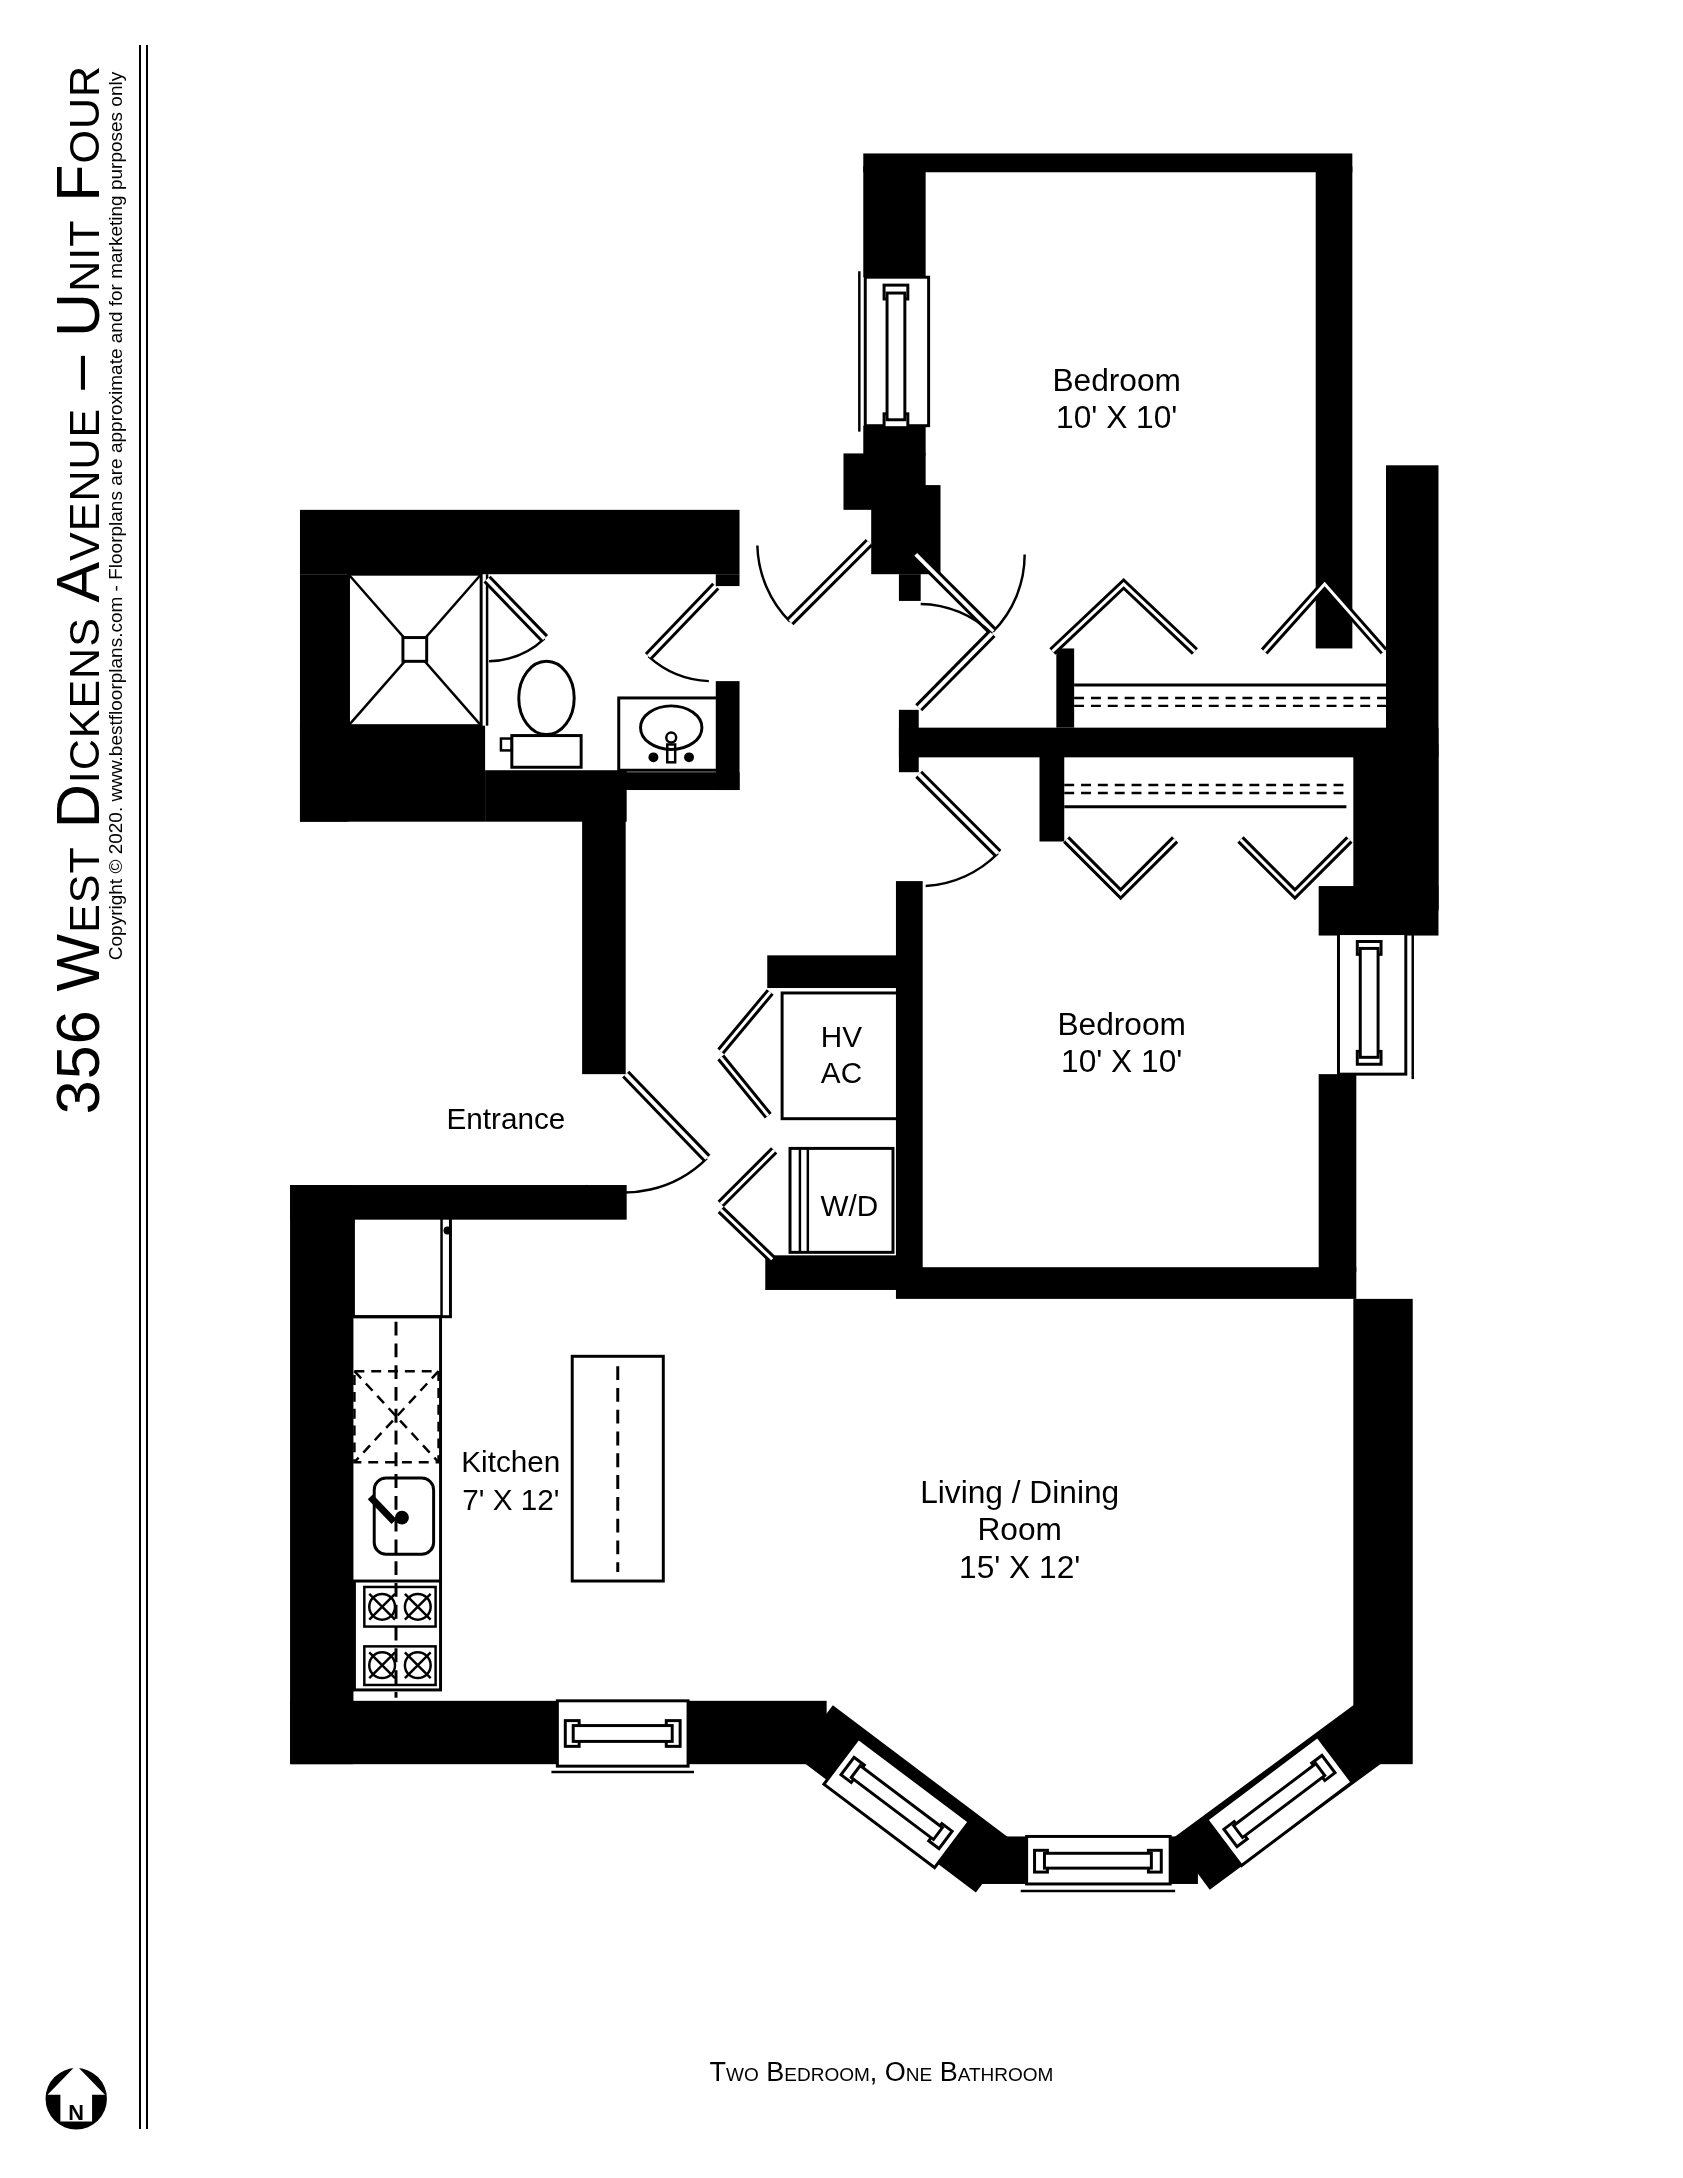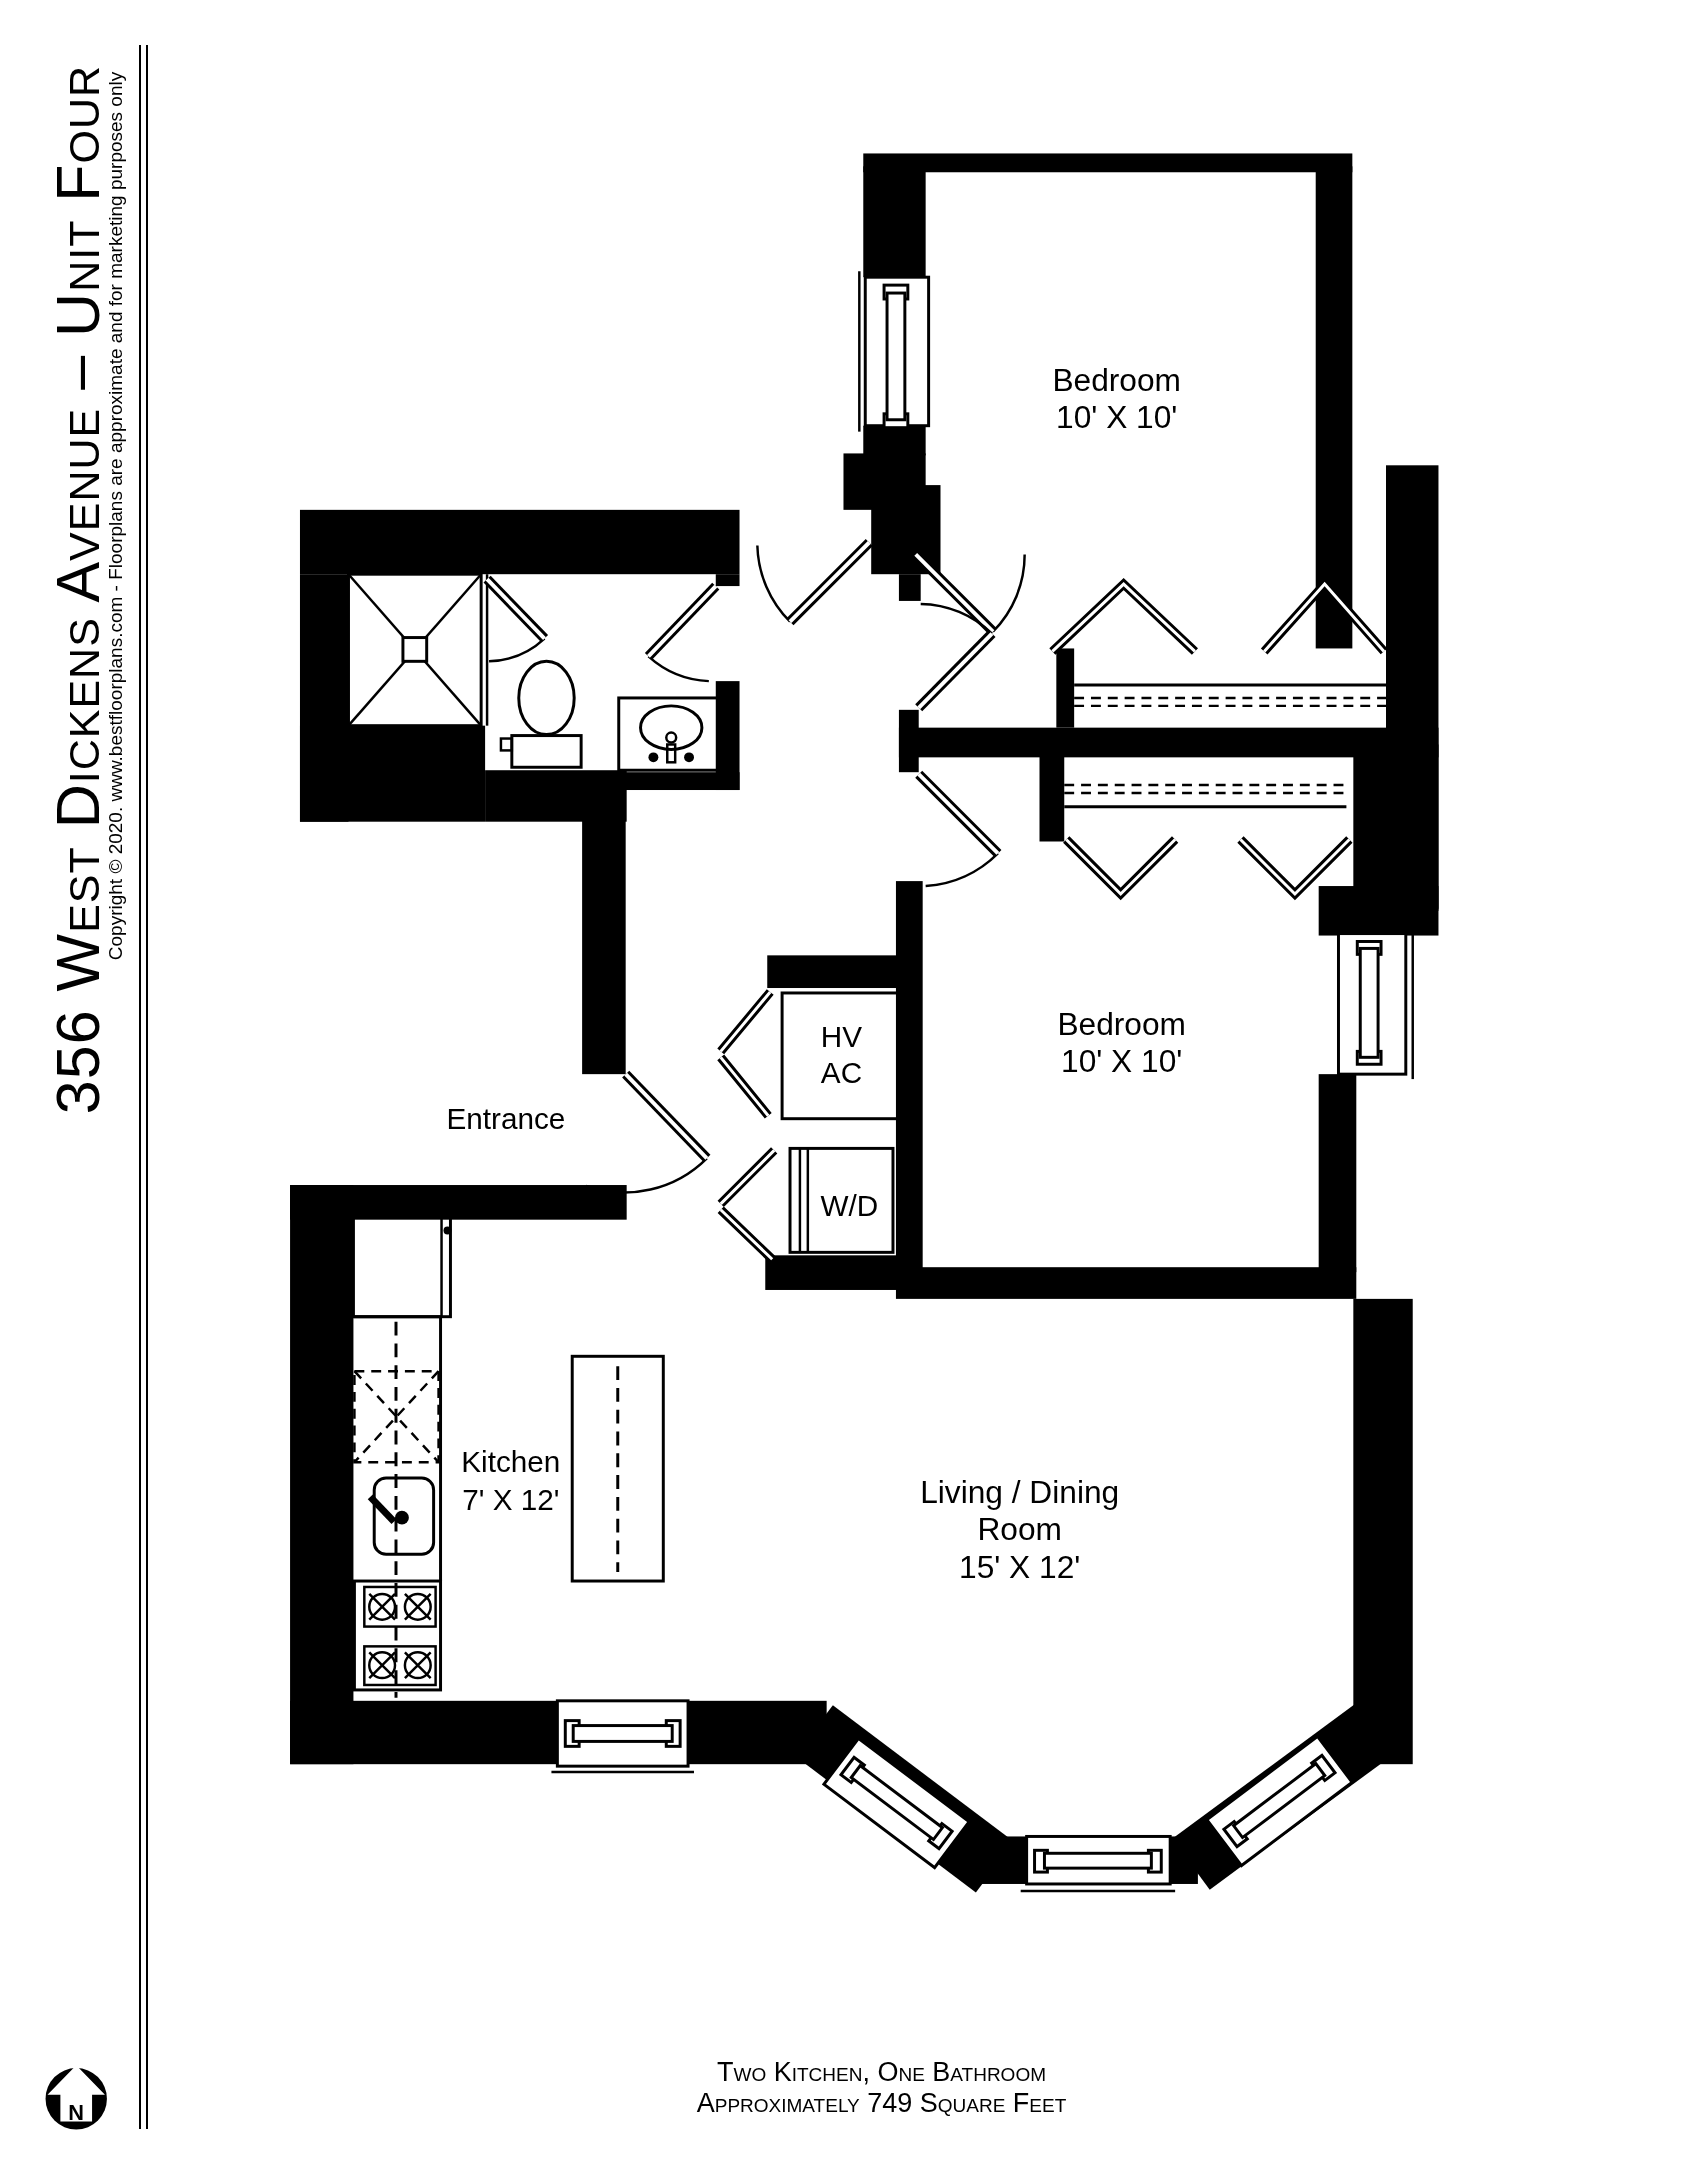--- a/index.html
+++ b/index.html
@@ -292,16 +292,15 @@
   </g>
 
   <g>
     <circle cx="77" cy="2120" r="31" fill="#000"></circle>
     <polygon points="77,2086 106,2116 93,2116 93,2143 61,2143 61,2116 48,2116" fill="#fff"></polygon>
     <text x="77" y="2141" text-anchor="middle" font-size="22" font-weight="bold" fill="#000">N</text>
   </g>
 </svg>
 
 <div class="abs footer">
-  <div>Two Kitchen, One Bathroom</div>
-  <div>Approximately 749 Square Feet</div>
+  <div>Two Bedroom, One Bathroom</div>
 </div>
 
 
 </body></html>

